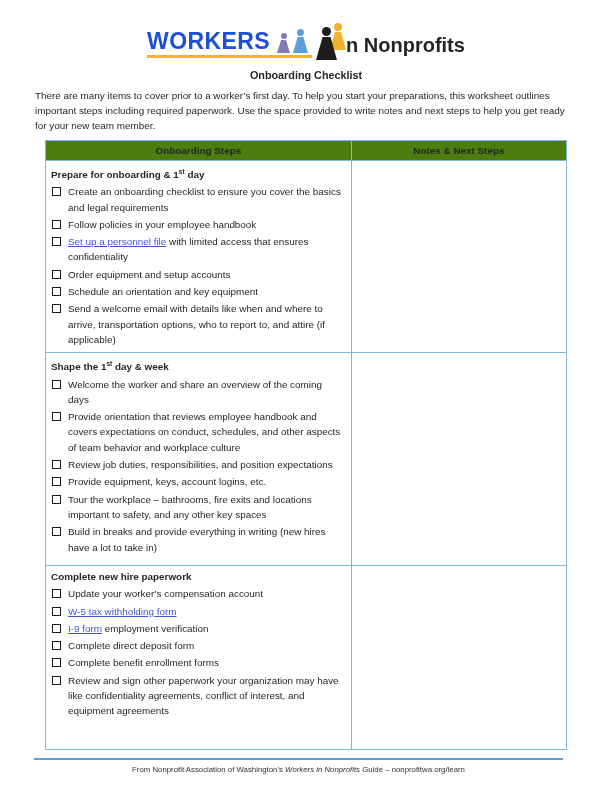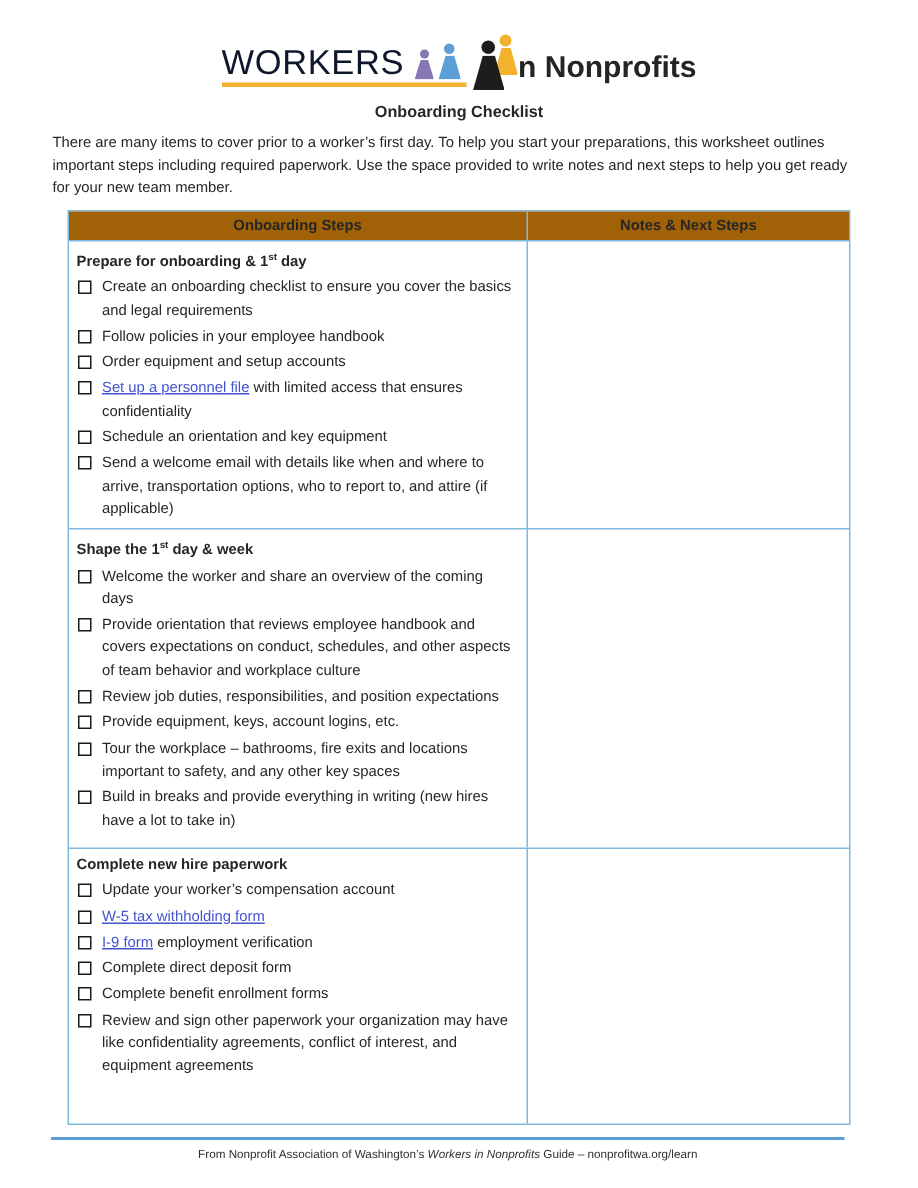--- a/index.html
+++ b/index.html
@@ -2,21 +2,21 @@
 <html><head>
 <meta charset="utf-8">
 <style>
   html,body{margin:0;padding:0;}
   body{width:612px;height:792px;background:#ffffff;font-family:"Liberation Sans",sans-serif;color:#262626;}
   .page{position:relative;width:612px;height:792px;overflow:hidden;background:#fff;}
 
   
   .logo-row{display:flex;justify-content:center;align-items:flex-end;padding-top:16px;height:42px;}
   .workers-group{display:flex;align-items:flex-end;border-bottom:3px solid #f2b22e;padding:0 4px 2px 0;}
-  .workers-text{font-size:23px;font-weight:normal;color:#0f172a;letter-spacing:.4px;line-height:1;}
+  .workers-text{font-size:23px;font-weight:bold;color:#1d4ed8;letter-spacing:.4px;line-height:1;}
   .person{display:flex;flex-direction:column;align-items:center;}
   .person .head{border-radius:50%;}
   .person .pbody{clip-path:polygon(31% 0%,69% 0%,100% 100%,0% 100%);margin-top:1px;}
   .p-purple .head{width:6px;height:6px;background:#8677b5;}
   .p-purple .pbody{width:13px;height:13px;background:#8677b5;}
   .p-purple{margin-left:7px;}
   .p-blue .head{width:7px;height:7px;background:#5b9fd6;}
   .p-blue .pbody{width:15px;height:16px;background:#5b9fd6;}
   .p-blue{margin-left:3px;}
   .p-black .head{width:9px;height:9px;background:#1d1d1b;}
@@ -25,21 +25,21 @@
   .p-yellow .head{width:8px;height:8px;background:#f2b22e;}
   .p-yellow .pbody{width:16px;height:18px;background:#f2b22e;}
   .p-yellow{margin-left:-7px;margin-bottom:8px;z-index:1;}
   .nonprofits-text{font-size:20px;font-weight:bold;color:#242424;line-height:1;margin-left:0px;margin-bottom:3px;z-index:3;}
 
   .doc-title{text-align:center;font-weight:bold;font-size:10.8px;margin-top:11px;}
   .intro{margin:7px 35px 0 35px;font-size:9.9px;line-height:15px;}
 
   
   .table{margin:7px 45px 0 45px;border:1px solid #7fb9de;}
-  .header-row{display:flex;background:#a16207;}
+  .header-row{display:flex;background:#4d7c0f;}
   .header-cell{font-weight:bold;font-size:9.9px;text-align:center;padding:4px 2px;box-sizing:border-box;}
   .header-cell.left{width:58.8%;border-right:1px solid #7fb9de;}
   .header-cell.right{flex:1;}
   .section-row{display:flex;border-top:1px solid #7fb9de;}
   .steps-cell{width:58.8%;border-right:1px solid #7fb9de;padding:3px 7px 5px 5px;box-sizing:border-box;}
   .notes-cell{flex:1;}
   .sec-title{font-weight:bold;font-size:9.9px;line-height:15px;}
   .item{display:flex;margin-top:2px;}
   .checkbox{width:7px;height:7px;border:1.3px solid #1a1a1a;margin:3px 7px 0 1px;flex:none;background:#fff;}
   .item-text{font-size:9.9px;line-height:15.3px;flex:1;}
@@ -99,25 +99,25 @@
             <div class="item">
               <span class="checkbox"></span>
               <span class="item-text"><span>Create an onboarding checklist to ensure you cover the basics and legal requirements</span></span>
             </div>
             <div class="item">
               <span class="checkbox"></span>
               <span class="item-text"><span>Follow policies in your employee handbook</span></span>
             </div>
             <div class="item">
               <span class="checkbox"></span>
-              <span class="item-text"><span>Order equipment and setup accounts</span></span>
+              <span class="item-text"><a class="link" href="#">Set up a personnel file</a><span> with limited access that ensures confidentiality</span></span>
             </div>
             <div class="item">
               <span class="checkbox"></span>
-              <span class="item-text"><a class="link" href="#">Set up a personnel file</a><span> with limited access that ensures confidentiality</span></span>
+              <span class="item-text"><span>Order equipment and setup accounts</span></span>
             </div>
             <div class="item">
               <span class="checkbox"></span>
               <span class="item-text"><span>Schedule an orientation and key equipment</span></span>
             </div>
             <div class="item">
               <span class="checkbox"></span>
               <span class="item-text"><span>Send a welcome email with details like when and where to arrive, transportation options, who to report to, and attire (if applicable)</span></span>
             </div>
           </div>

